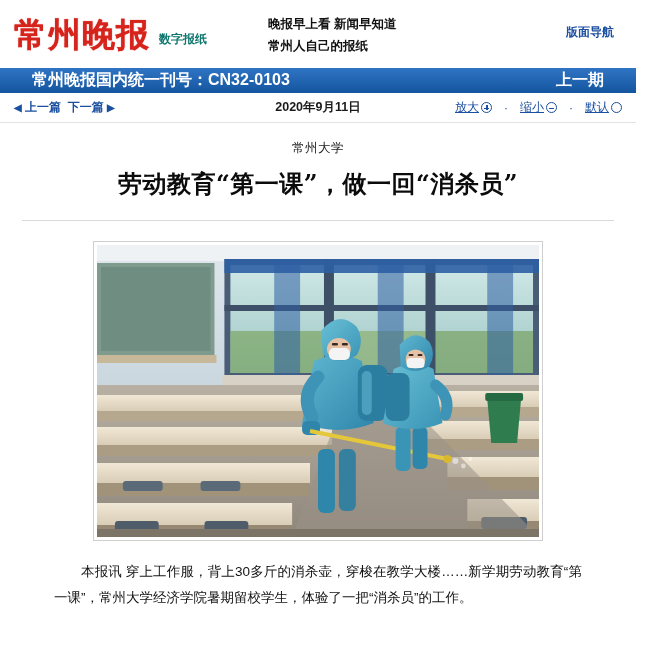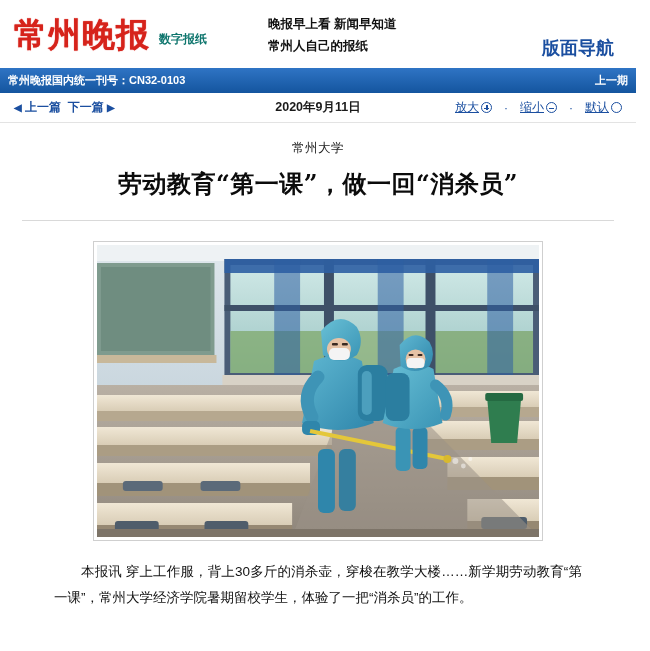--- a/index.html
+++ b/index.html
@@ -47,39 +47,39 @@
     top: 14px;
     font-size: 12.5px;
     font-weight: bold;
     line-height: 1.75;
     color: #111;
     white-space: nowrap;
   }
   .nav-link {
     position: absolute;
     right: 22px;
-    top: 36px;
-    font-size: 18px;
+    top: 24px;
+    font-size: 12px;
     font-weight: bold;
     color: #1b4fa0;
     white-space: nowrap;
     cursor: pointer;
   }
 
   
   .bluebar {
     height: 25px;
     background: #1f66b9;
     background: linear-gradient(#2f74c4, #14559f);
     color: #ffffff;
     display: flex;
     align-items: center;
     justify-content: space-between;
-    padding: 0 8px;
-    font-size: 11px;
+    padding: 0 32px;
+    font-size: 16px;
     font-weight: bold;
   }
   .bluebar .issue { cursor: pointer; }
 
   
   .toolbar {
     height: 30px;
     display: flex;
     align-items: center;
     padding: 0 14px;

